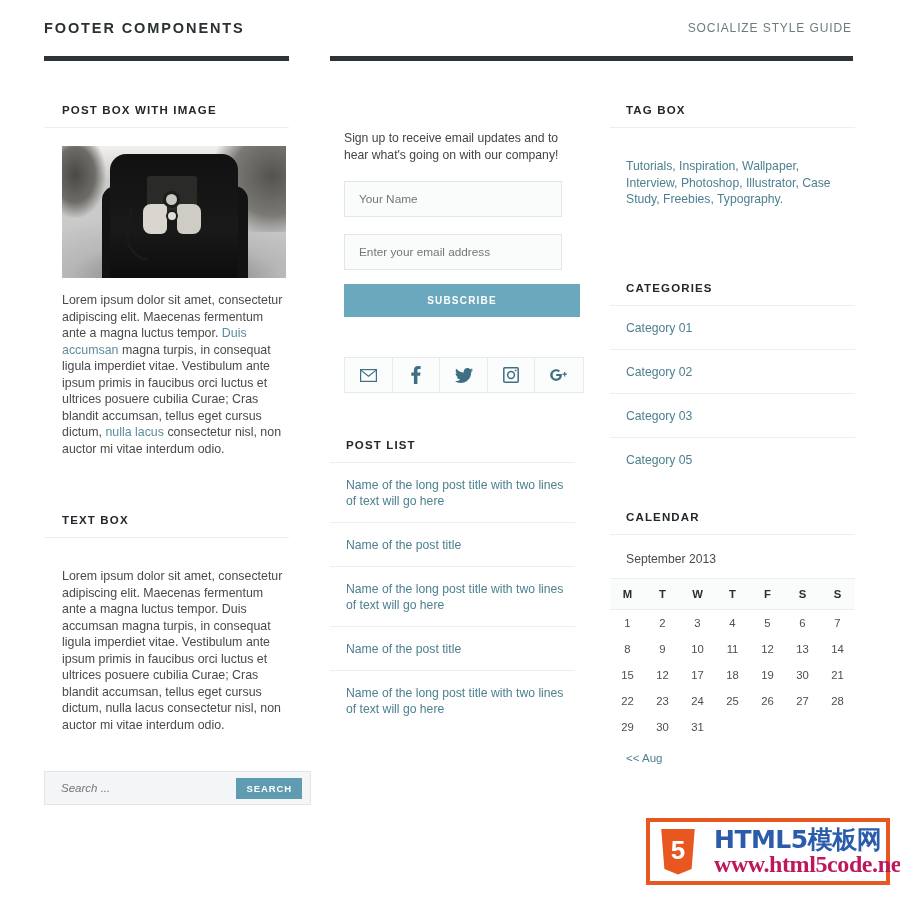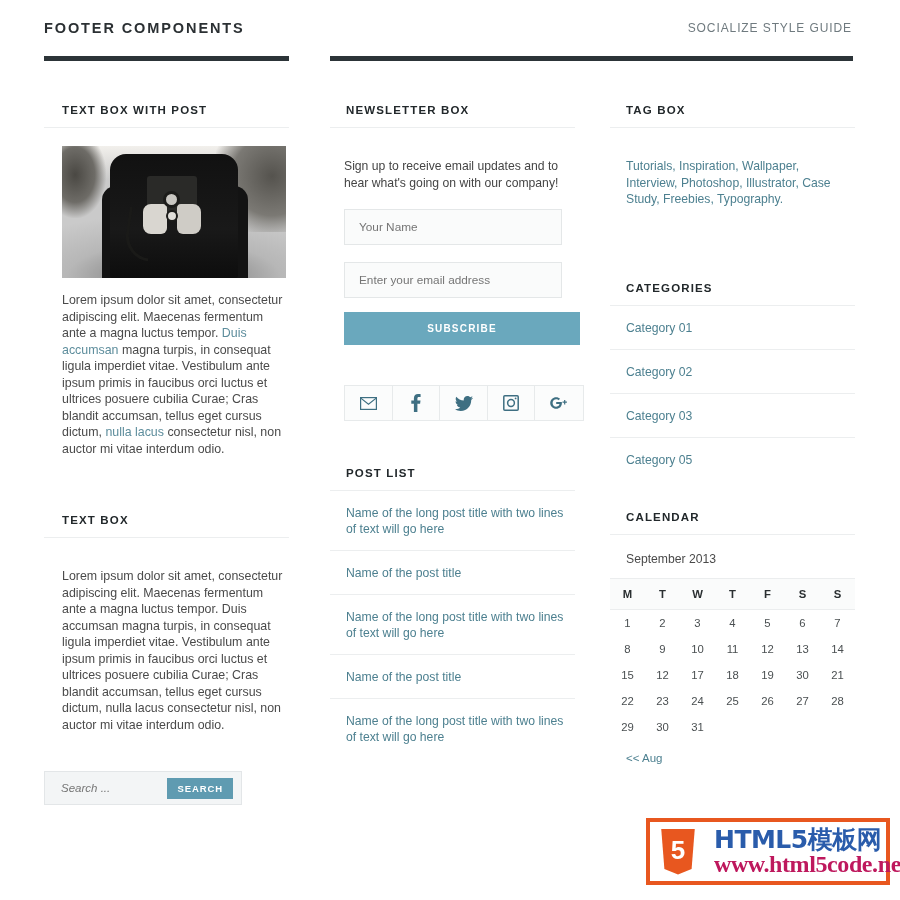--- a/index.html
+++ b/index.html
@@ -147,21 +147,21 @@
     position: absolute; left: 64px; top: 62px; width: 26px; height: 52px;
     border-left: 3px solid #1a1a18;
     border-bottom: 3px solid #1a1a18;
     border-radius: 0 0 0 26px;
     transform: rotate(8deg);
   }
 
   
   .searchbox {
     margin-left: 0;
-    width: 198px; height: 34px;
+    width: 267px; height: 34px;
     background: #f3f5f6;
     border: 1px solid #e3e6e8;
     position: relative;
   }
   .searchbox .sinput {
     position: absolute; left: 14px; top: 0; bottom: 0;
     display: flex; align-items: center;
     font-size: 11.5px; font-style: italic;
     color: #6b7073;
     background: transparent; border: 0; outline: none;
@@ -343,21 +343,21 @@
   <div class="ph-sub">SOCIALIZE STYLE GUIDE</div>
   <div class="ph-rule-left"></div>
   <div class="ph-rule-right"></div>
 </div>
 
 <div class="cols">
 
   <div class="col col-left">
 
     <div class="widget">
-      <div class="widget-title">TEXT BOX WITH POST</div>
+      <div class="widget-title">POST BOX WITH IMAGE</div>
 
       <div class="photo">
         <div class="bg"></div>
           <div class="sky"></div>
         <div class="tree-l"></div>
           <div class="tree-r"></div>
         <div class="shoulder-l"></div>
           <div class="shoulder-r"></div>
         <div class="body"></div>
         <div class="strap"></div>
@@ -378,21 +378,20 @@
 
     <div class="searchbox" style="margin-top:38px;">
       <input class="sinput" type="text" placeholder="Search ..." style="">
       <button class="sbtn">SEARCH</button>
     </div>
   </div>
 
   <div class="col col-mid">
 
     <div class="widget">
-      <div class="widget-title nopad">NEWSLETTER BOX</div>
       <p class="nl-text">Sign up to receive email updates and to hear what's going on with our company!</p>
       <input class="nl-field" type="text" placeholder="Your Name" style="">
       <input class="nl-field" type="email" placeholder="Enter your email address" style="">
       <button class="nl-btn">SUBSCRIBE</button>
     </div>
 
     <div class="social">
       <div class="s-item">
         <svg width="17" height="13" viewBox="0 0 17 13" fill="none" stroke="currentColor" stroke-width="1.2">
           <rect x="0.6" y="0.6" width="15.8" height="11.8"></rect>

